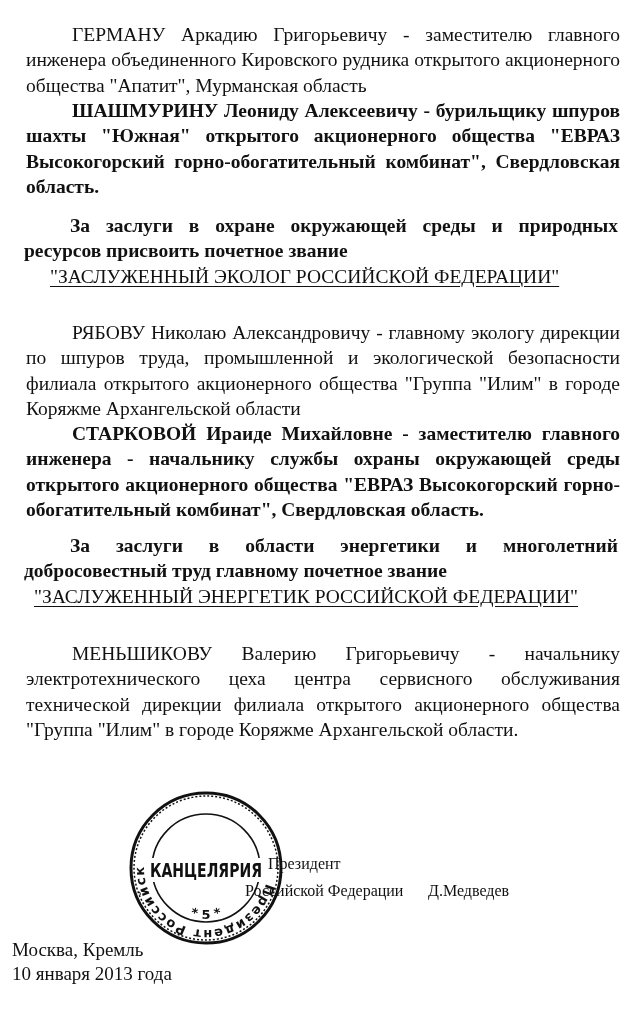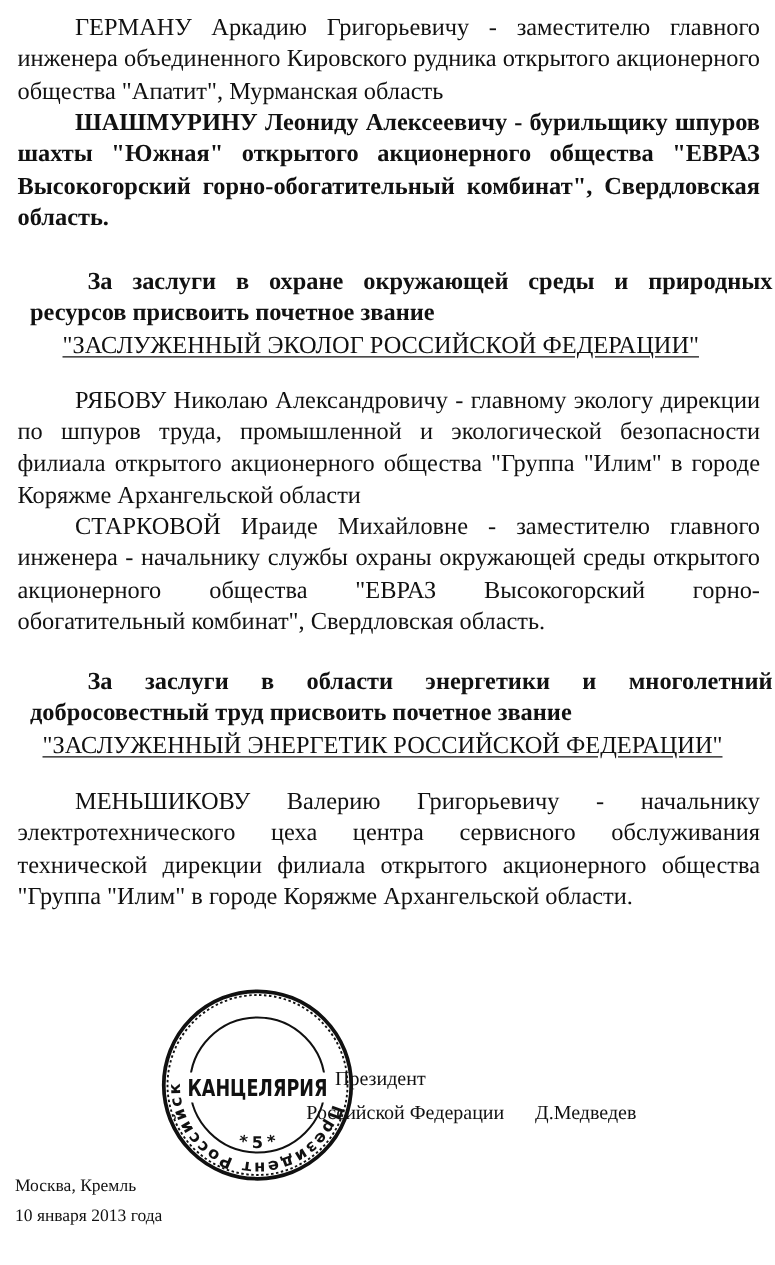--- a/index.html
+++ b/index.html
@@ -7,52 +7,52 @@
     width: 620px; height: 1012px; overflow: hidden;
     background: #ffffff; color: #111;
     font-family: "Liberation Serif", "DejaVu Serif", serif;
     position: relative;
   }
   .page { position: absolute; left: 0; top: 0; width: 620px; height: 1012px; }
   .para {
     position: absolute; left: 12px; width: 594px;
     font-size: 19.5px; line-height: 25.4px;
     text-align: justify; text-align-last: left;
-    margin: 2px;
+    margin: 14px;
   }
   .para.indent { text-indent: 46px; }
   .bold-head {
     position: absolute; left: 12px; width: 594px;
     font-size: 19.5px; line-height: 25.4px; font-weight: bold;
     text-align: justify; text-align-last: left; text-indent: 46px; margin: 12px;
   }
   .title {
     position: absolute; font-size: 19.5px; line-height: 24px;
     text-decoration: underline; text-underline-offset: 3px; white-space: nowrap;
   }
   .sig { position: absolute; font-size: 16px; line-height: 24px; white-space: nowrap; }
-  .footer { position: absolute; left: 12px; font-size: 14px; line-height: 24px; }
+  .footer { position: absolute; left: 12px; font-size: 19px; line-height: 24px; }
   .footer div { white-space: nowrap; }
   .stamp { position: absolute; left: 128px; top: 790px; width: 156px; height: 156px; }
 </style>
 </head>
 <body>
 
 <div class="page">
 
   <p class="para indent" style="top:8px;">ГЕРМАНУ Аркадию Григорьевичу - заместителю главного инженера объединенного Кировского рудника открытого акционерного общества "Апатит", Мурманская область</p>
   <p class="para indent" style="top:84px;font-weight:bold;">ШАШМУРИНУ Леониду Алексеевичу - бурильщику шпуров шахты "Южная" открытого акционерного общества "ЕВРАЗ Высокогорский горно-обогатительный комбинат", Свердловская область.</p>
 
   <p class="bold-head" style="top:201px;">За заслуги в охране окружающей среды и природных ресурсов присвоить почетное звание</p>
   <div class="title" style="left:50px; top:265px;">"ЗАСЛУЖЕННЫЙ ЭКОЛОГ РОССИЙСКОЙ ФЕДЕРАЦИИ"</div>
 
   <p class="para indent" style="top:306px;">РЯБОВУ Николаю Александровичу - главному экологу дирекции по шпуров труда, промышленной и экологической безопасности филиала открытого акционерного общества "Группа "Илим" в городе Коряжме Архангельской области</p>
-  <p class="para indent" style="top:407px;">СТАРКОВОЙ Ираиде Михайловне - заместителю главного инженера - начальнику службы охраны окружающей среды открытого акционерного общества "ЕВРАЗ Высокогорский горно-обогатительный комбинат", Свердловская область.</p>
+  <p class="para indent" style="top:407px;font-weight:bold;">СТАРКОВОЙ Ираиде Михайловне - заместителю главного инженера - начальнику службы охраны окружающей среды открытого акционерного общества "ЕВРАЗ Высокогорский горно-обогатительный комбинат", Свердловская область.</p>
 
-  <p class="bold-head" style="top:521px;">За заслуги в области энергетики и многолетний добросовестный труд присвоить почетное звание</p>
+  <p class="bold-head" style="top:521px;">За заслуги в области энергетики и многолетний добросовестный труд главному почетное звание</p>
   <div class="title" style="left:34px; top:585px;">"ЗАСЛУЖЕННЫЙ ЭНЕРГЕТИК РОССИЙСКОЙ ФЕДЕРАЦИИ"</div>
 
   <p class="para indent" style="top:627px;">МЕНЬШИКОВУ Валерию Григорьевичу - начальнику электротехнического цеха центра сервисного обслуживания технической дирекции филиала открытого акционерного общества "Группа "Илим" в городе Коряжме Архангельской области.</p>
 
   <div class="sig" style="left:268px; top:852px;">Президент</div>
   <div class="sig" style="left:205px; top:879px;margin-left:40px;">Российской Федерации</div>
   <div class="sig" style="left:428px; top:879px;">Д.Медведев</div>
 
   <div class="stamp">
     <svg width="156" height="156" viewBox="0 0 156 156">

